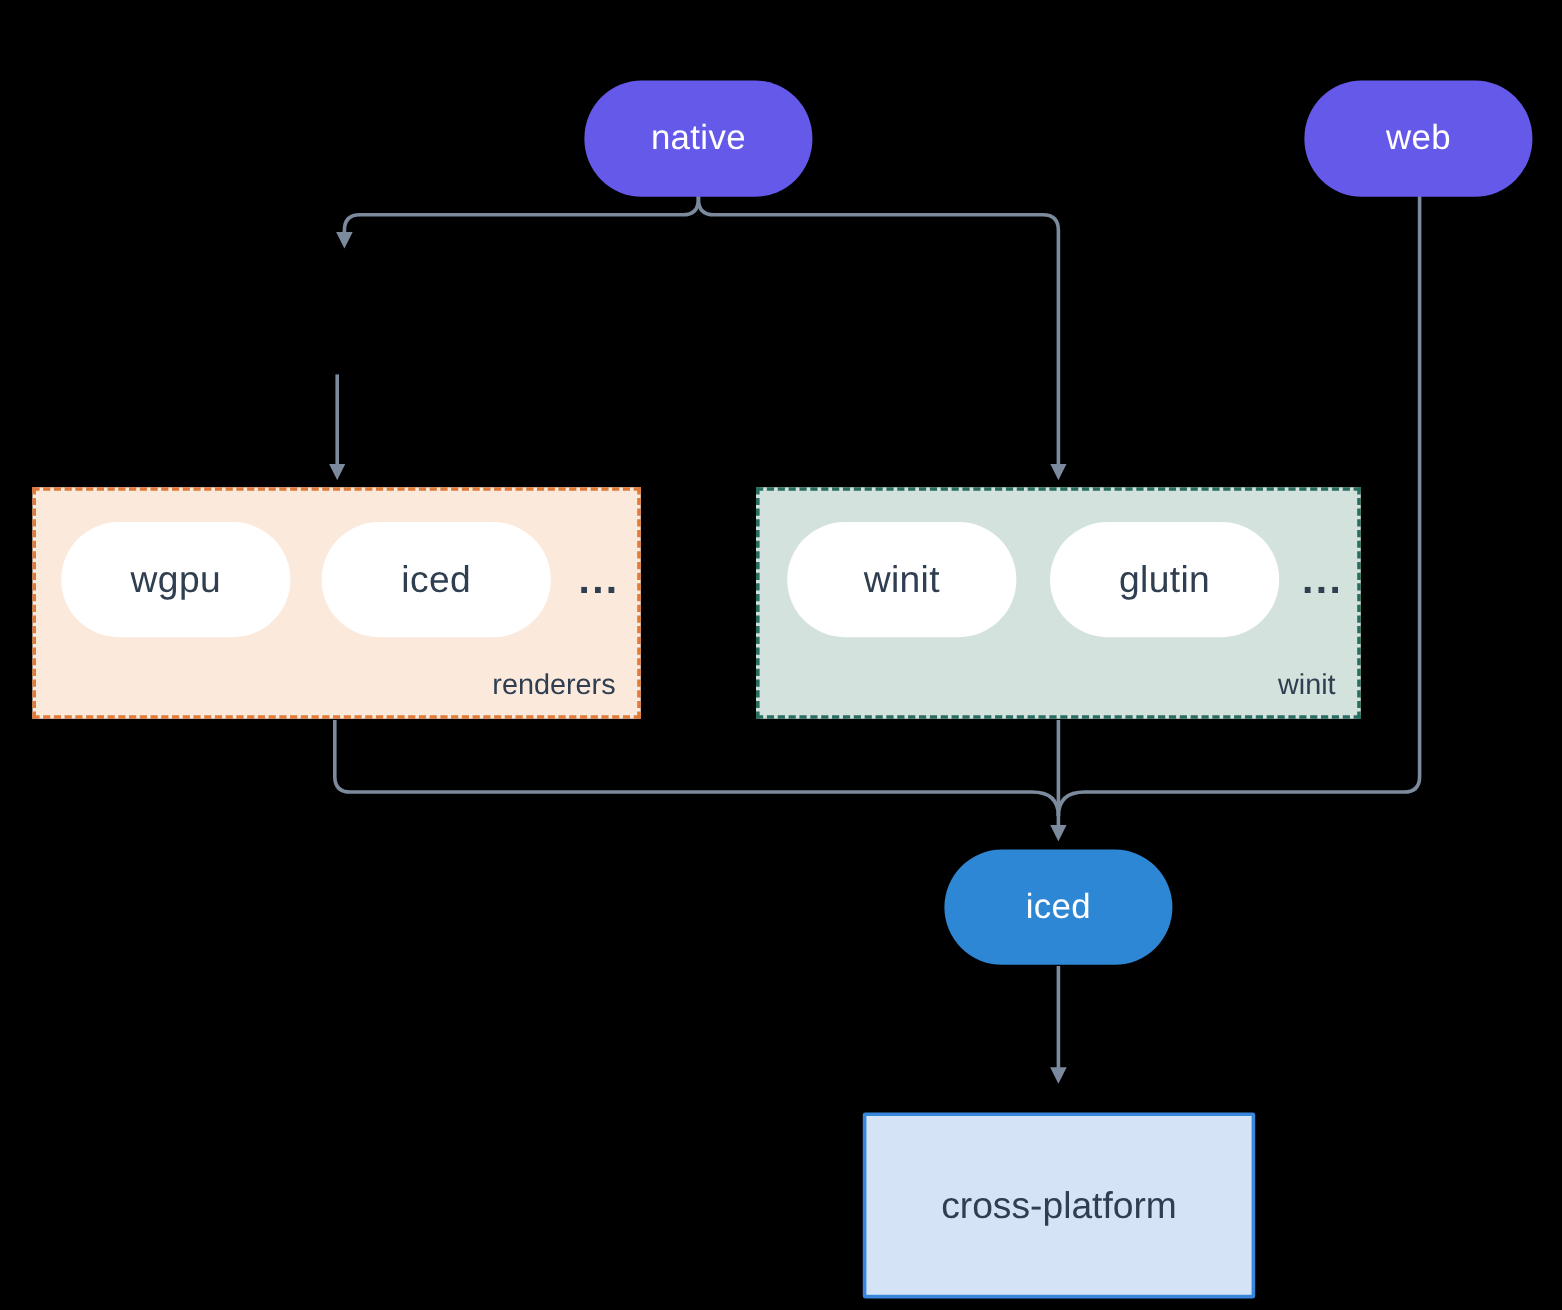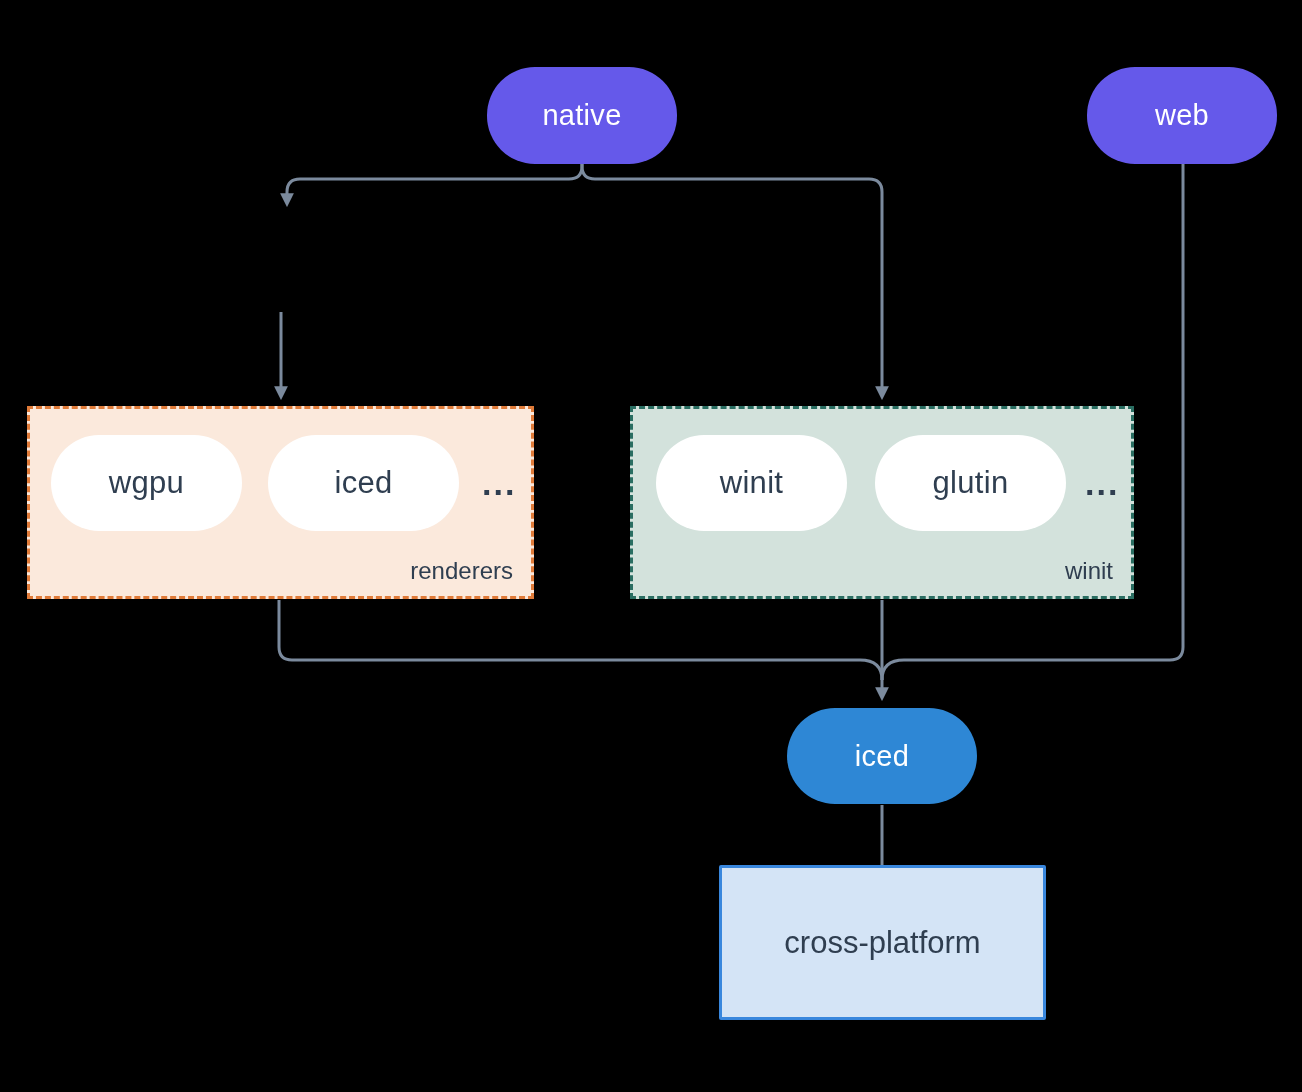--- a/index.html
+++ b/index.html
@@ -69,21 +69,21 @@
     letter-spacing:2px;
   }
   .group-label{
     position:absolute;
     right:18px;bottom:11px;
     font-size:24px;
     color:var(--c-dark);
   }
   .app-box{
     position:absolute;
-    left:719px;top:865px;
+    left:719px;top:927px;
     width:327px;height:155px;
     background:var(--c-app_fill);
     border:3px solid var(--c-app_border);
     border-radius:2px;
     display:flex;flex-direction:column;
     align-items:center;justify-content:center;
     color:var(--c-dark);
     font-size:31px;
     line-height:46px;
   }

